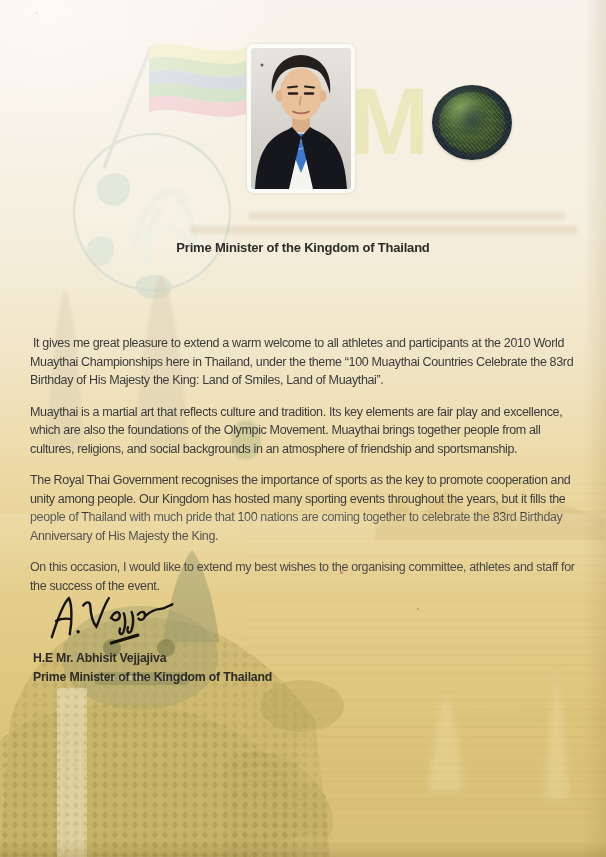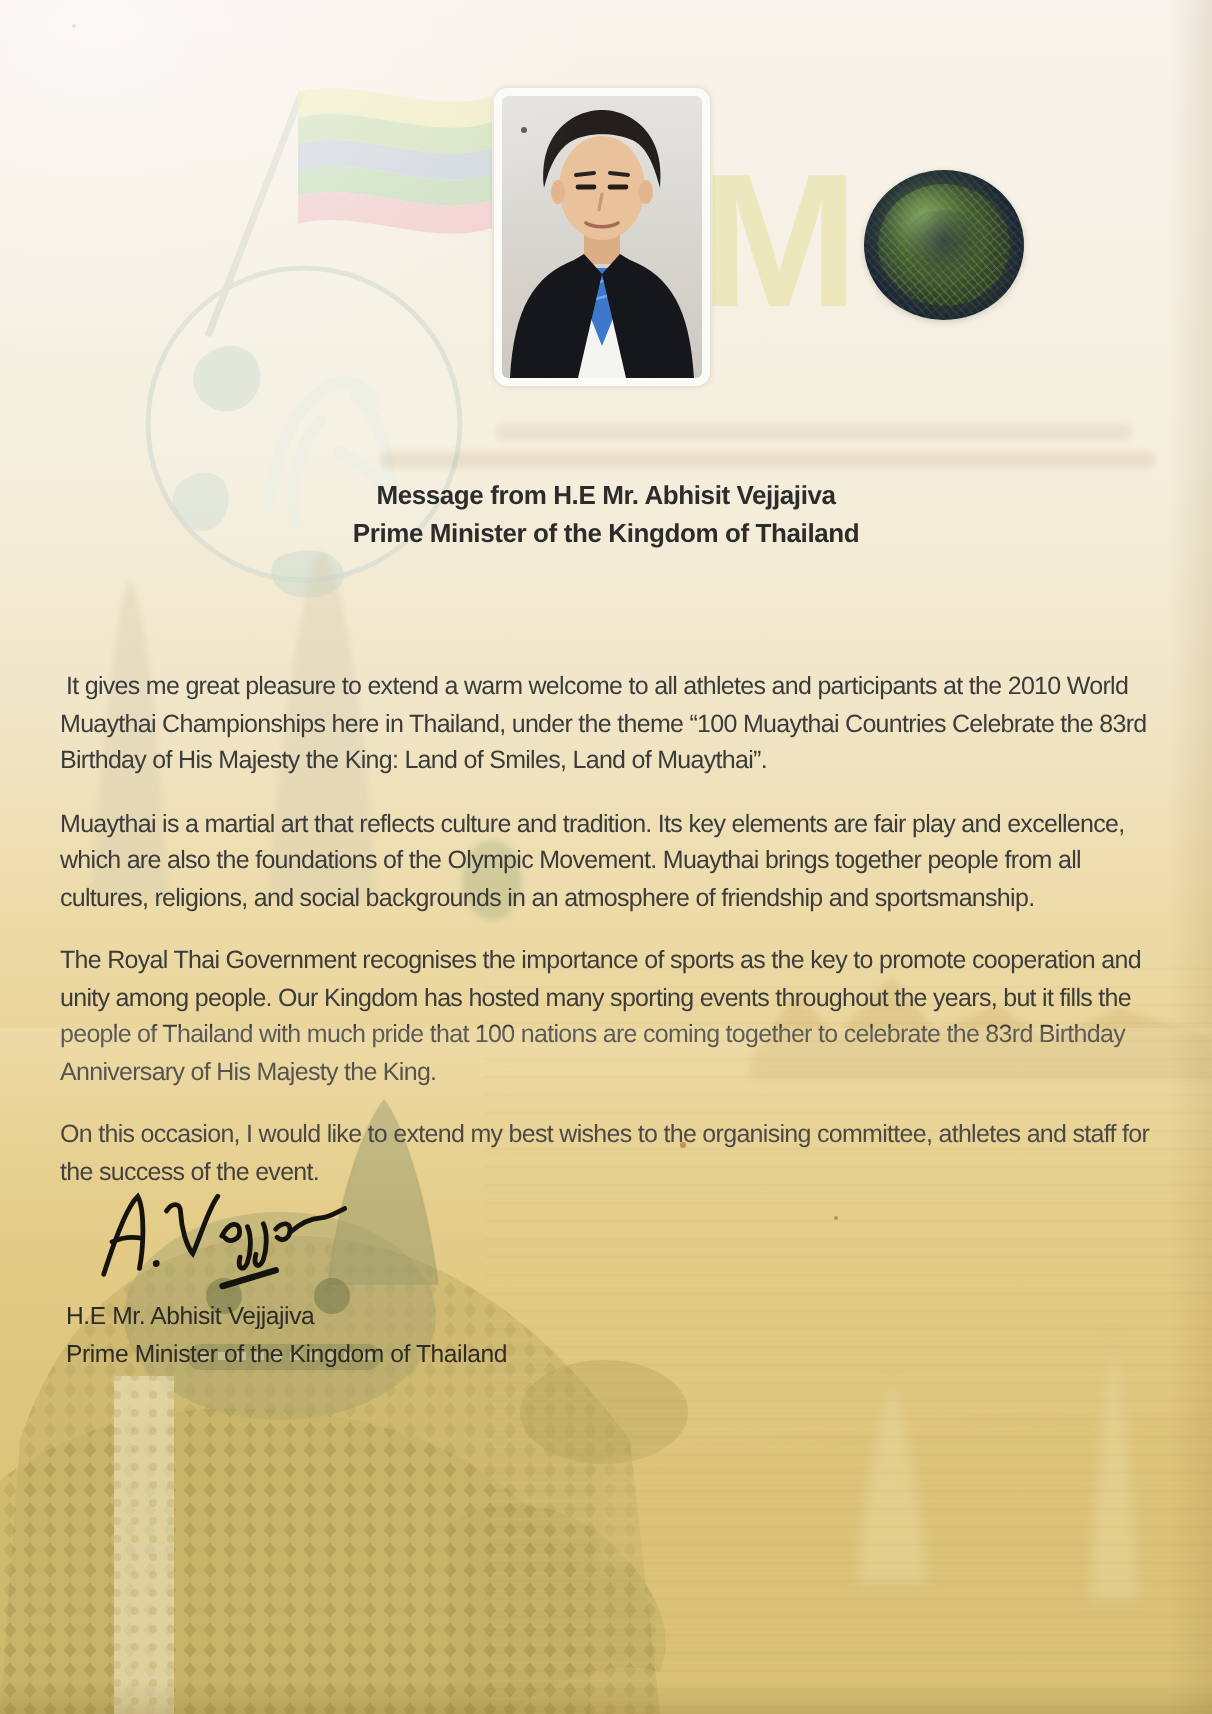--- a/index.html
+++ b/index.html
@@ -45,21 +45,21 @@
   
   .heading{position:absolute; left:0; top:239px; width:606px; text-align:center; z-index:4;
     color:#2c2c2c; font-weight:700; font-size:13px; line-height:18.5px; letter-spacing:-.2px;}
   
   .bodytext{position:absolute; left:30px; top:302px; width:552px; z-index:4;
     color:#3b3b3b; font-size:12.5px; line-height:18.5px; letter-spacing:-.35px;margin-top:32px;}
   .bodytext p{margin:0 0 13px 0;}
   .bodytext p.first{text-indent:3px;}
   
   .sig{position:absolute; left:44px; top:588px; z-index:4; transform:rotate(-3deg);}
-  .signer{position:absolute; left:33px; z-index:4; color:#2d2b26; font-weight:400;
+  .signer{position:absolute; left:33px; z-index:4; color:#2d2b26; font-weight:700;
     font-size:12.3px; letter-spacing:-.2px; line-height:13px;}
   .signer.name{top:652px;}
   .signer.role{top:671px;}
   
   .speck{position:absolute; border-radius:50%; z-index:5;}
   .ov{position:absolute; pointer-events:none; z-index:6;}
   .ov.right-edge{top:0; right:0; bottom:0; width:22px;
     background:linear-gradient(90deg, transparent, rgba(130,100,40,.13));}
   .ov.bottom-band{left:0; right:0; bottom:0; height:16px;
     background:linear-gradient(180deg, transparent, rgba(115,92,36,.20));}
@@ -193,21 +193,20 @@
       <path d="M59,79 L50,89 L62,141 L76,141 Z" fill="#16161d"></path>
       <circle cx="11" cy="17" r="1.5" fill="#555"></circle>
     </svg>
   </div>
 
   <div class="seal">
     <div class="seal-core"></div>
   </div>
 
   <div class="heading">
-    <div>Message from H.E Mr. Abhisit Vejjajiva</div>
     <div>Prime Minister of the Kingdom of Thailand</div>
   </div>
 
   <div class="bodytext">
     <p class="first">It gives me great pleasure to extend a warm welcome to all athletes and participants at the 2010 World Muaythai Championships here in Thailand, under the theme “100 Muaythai Countries Celebrate the 83rd Birthday of His Majesty the King: Land of Smiles, Land of Muaythai”.</p>
     <p>Muaythai is a martial art that reflects culture and tradition. Its key elements are fair play and excellence, which are also the foundations of the Olympic Movement. Muaythai brings together people from all cultures, religions, and social backgrounds in an atmosphere of friendship and sportsmanship.</p>
     <p>The Royal Thai Government recognises the importance of sports as the key to promote cooperation and unity among people. Our Kingdom has hosted many sporting events throughout the years, but it fills the people of Thailand with much pride that 100 nations are coming together to celebrate the 83rd Birthday Anniversary of His Majesty the King.</p>
     <p>On this occasion, I would like to extend my best wishes to the organising committee, athletes and staff for the success of the event.</p>
   </div>
 

